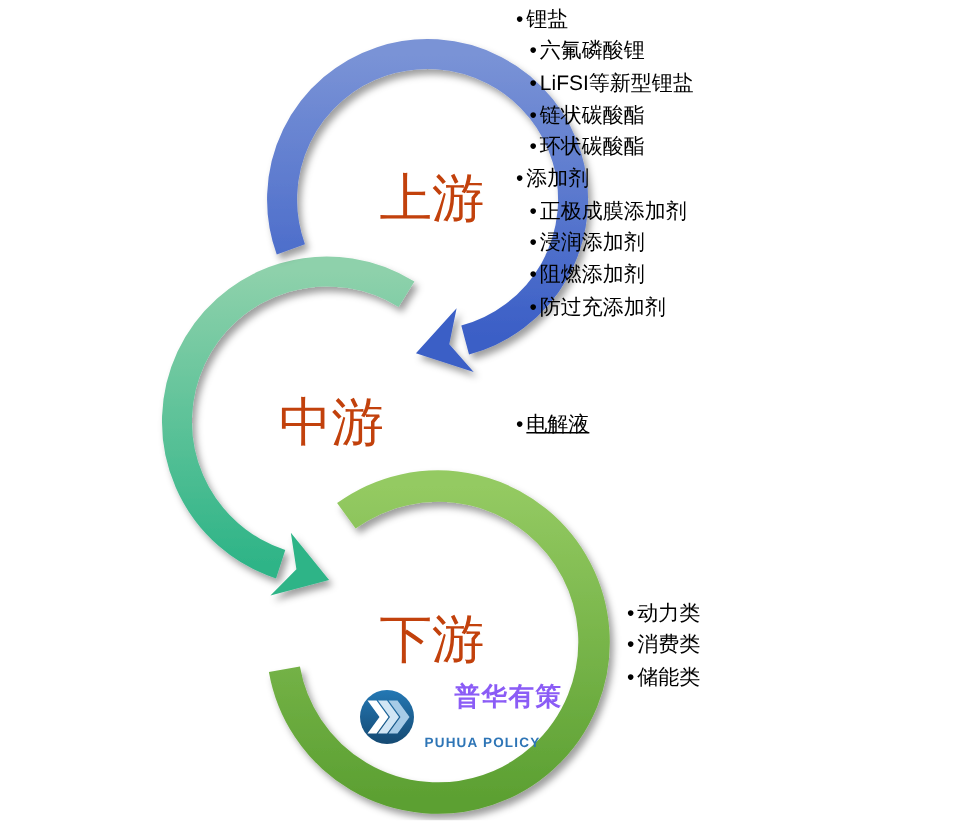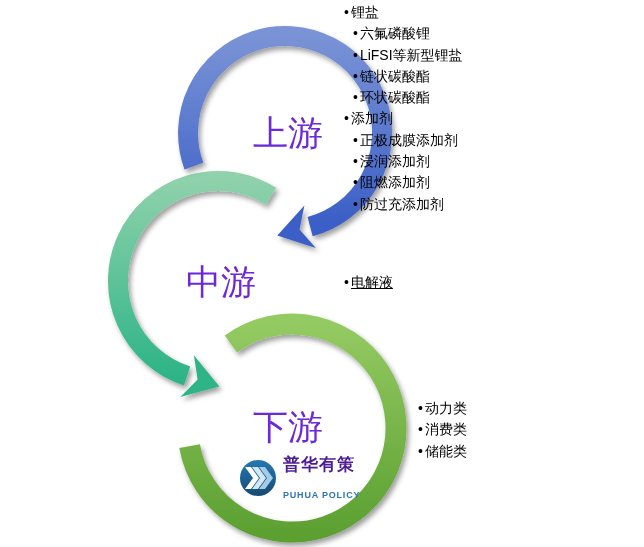--- a/index.html
+++ b/index.html
@@ -3,32 +3,32 @@
 <meta charset="utf-8">
 <style>
   html,body{margin:0;padding:0;background:#fff;}
   #stage{
     position:relative;width:644px;height:547px;background:#fff;overflow:hidden;
     font-family:"Liberation Sans",sans-serif;color:#000;
   }
   #rings{position:absolute;left:0;top:0;}
   .stage-label{
     position:absolute;width:110px;text-align:center;
-    font-size:35px;line-height:44px;color:#6d28d9;white-space:nowrap;
+    font-size:35px;line-height:44px;color:#c2410c;white-space:nowrap;
   }
   .blist{position:absolute;list-style:none;margin:0;padding:0;font-size:14px;}
   .blist li{line-height:21.3px;white-space:nowrap;}
   .blist li.lvl2{padding-left:9px;}
   .blt{display:inline-block;margin-right:2px;}
   #list-top{left:344px;top:2px;}
   #list-mid{left:344px;top:272px;text-decoration:underline;}
   #list-bottom{left:418px;top:398px;}
   #logo{position:absolute;left:239px;top:455px;display:flex;align-items:center;gap:6px;}
   .logo-text{display:flex;flex-direction:column;justify-content:center;}
-  .logo-cn{font-size:17px;font-weight:bold;color:#4c1d95;line-height:19px;letter-spacing:1px;white-space:nowrap;}
+  .logo-cn{font-size:17px;font-weight:bold;color:#8b5cf6;line-height:19px;letter-spacing:1px;white-space:nowrap;margin-left:20px;}
   .logo-en{font-size:9px;font-weight:bold;color:#2e75b6;line-height:11px;letter-spacing:0.8px;white-space:nowrap;margin-top:16px;}
 </style>
 </head>
 <body>
 
 <div id="stage">
 
   <svg id="rings" width="644" height="547" viewBox="0 0 644 547">
     <defs>
       <linearGradient id="gB" x1="0" y1="0" x2="0" y2="1">

